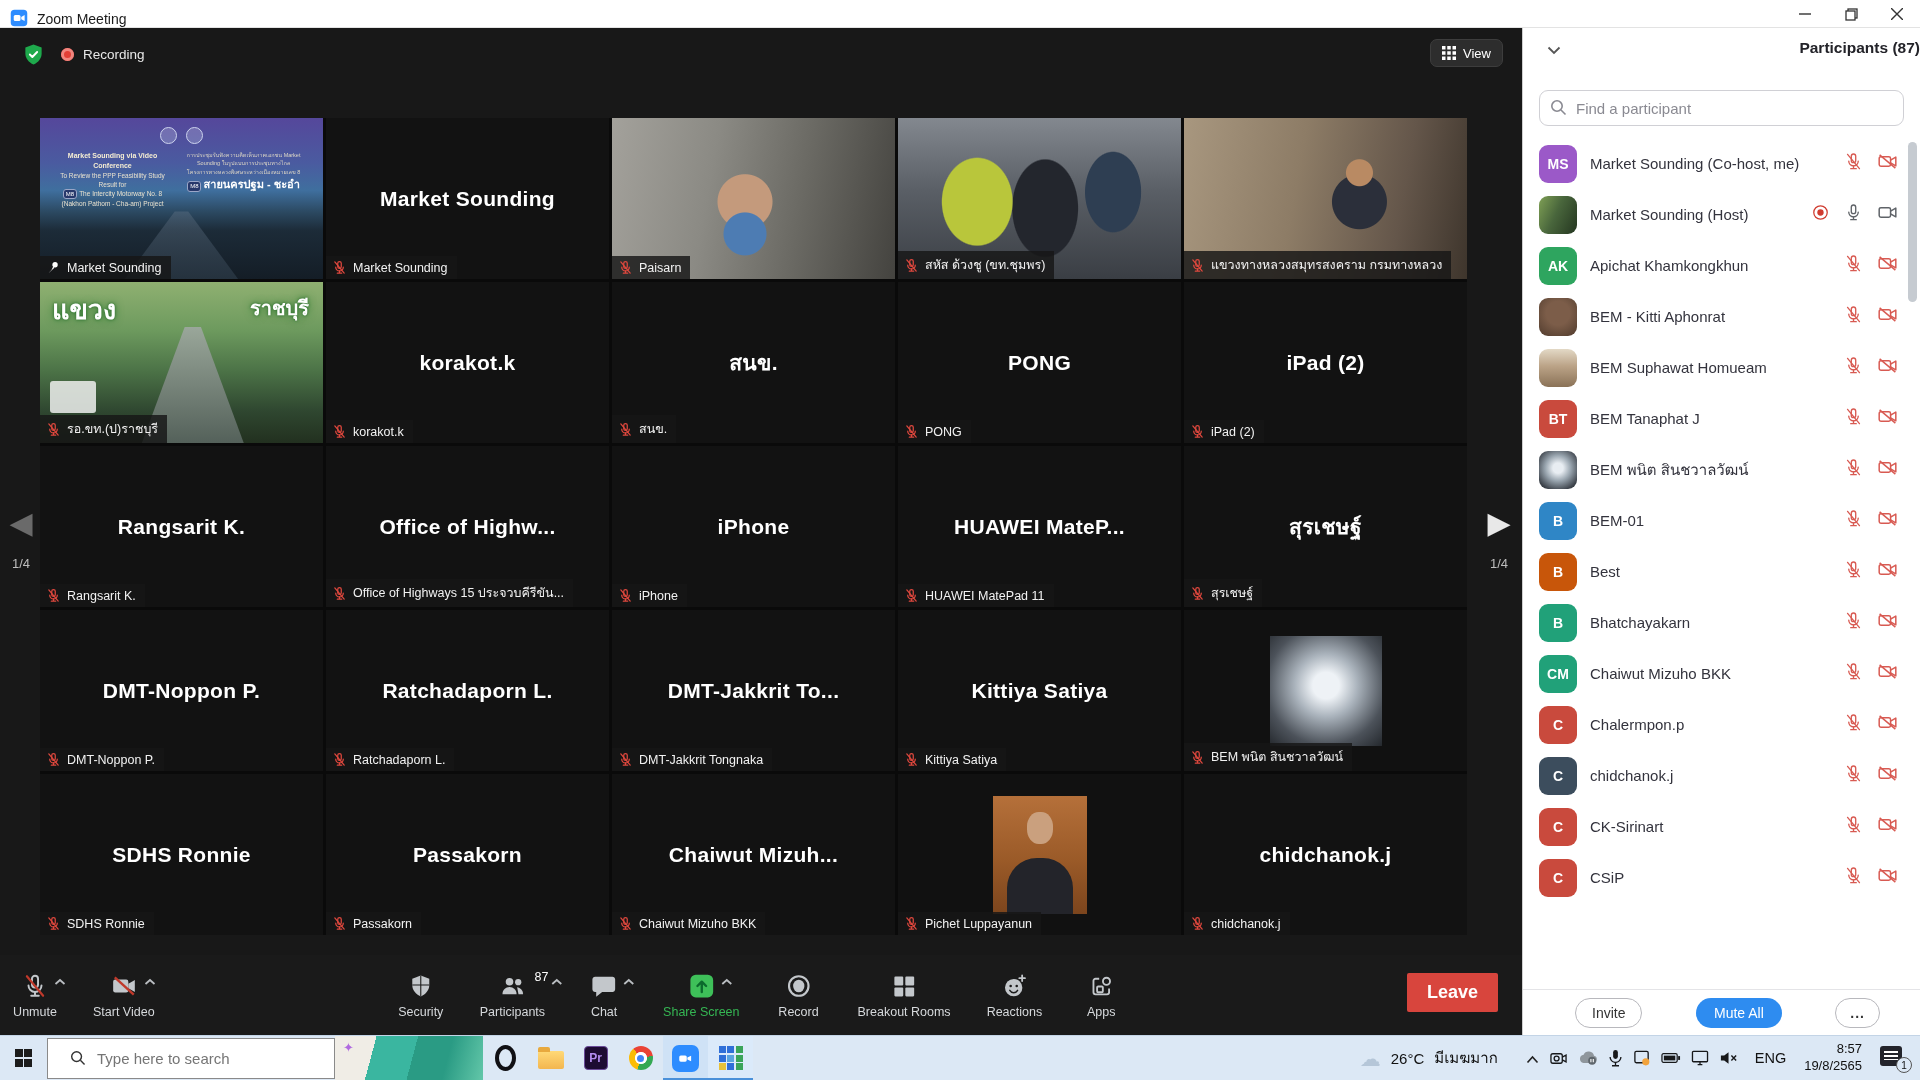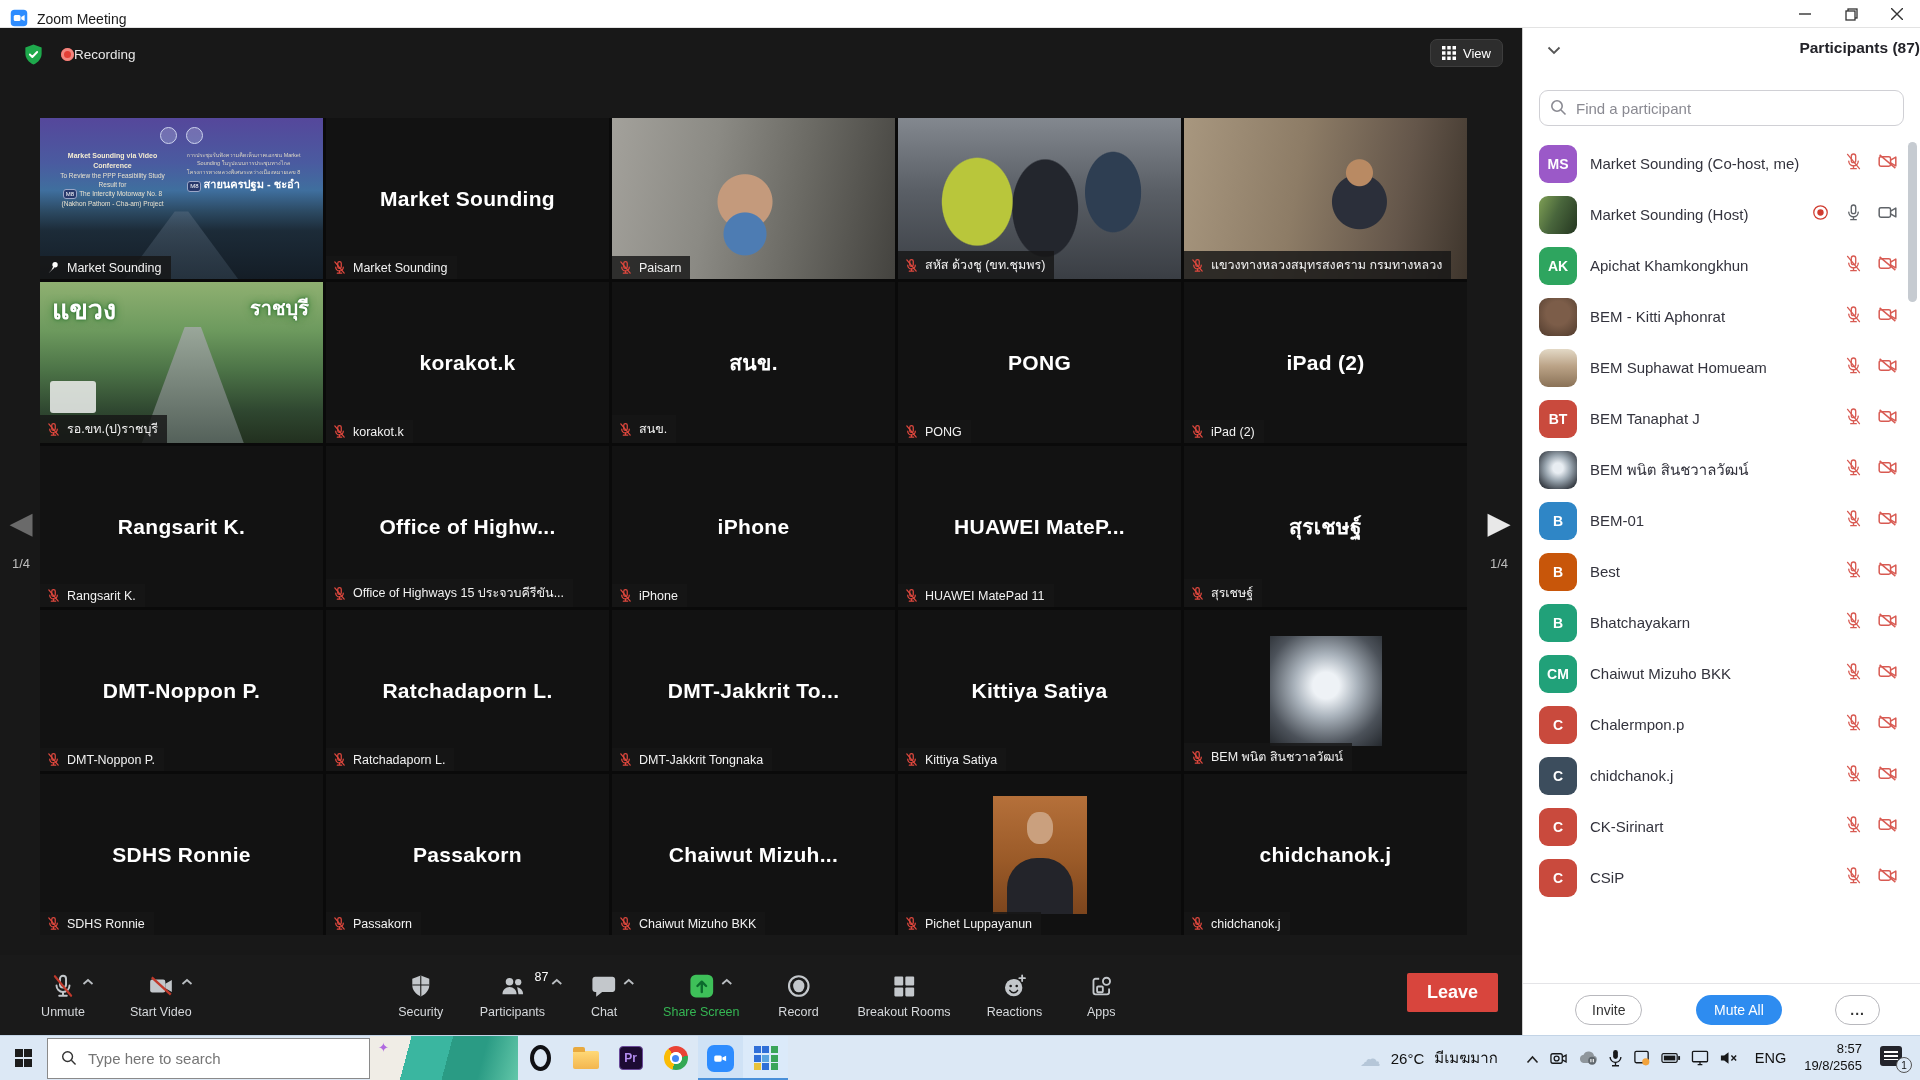--- a/index.html
+++ b/index.html
@@ -15,21 +15,21 @@
 
   
   .app{position:absolute;left:0;top:28px;width:1920px;height:1007px;display:flex}
   .meeting{position:relative;width:1522px;height:1007px;background:#181818}
   .panel{position:relative;width:398px;height:1007px;background:#fff;border-left:1px solid #cfcfcf;display:flex;flex-direction:column}
 
   
   .topbar{position:absolute;left:0;top:0;right:0;height:52px;display:flex;align-items:center;padding-left:22px}
   .topbar .shield{width:23px;height:23px}
   .recdot{width:13px;height:13px;border-radius:50%;background:#e23f36;margin-left:16px;box-shadow:inset 0 0 0 3px #f0867f}
-  .rectext{color:#e8e8e8;font-size:13.5px;}
+  .rectext{color:#e8e8e8;font-size:13.5px;margin-left:9px}
   .viewbtn{position:absolute;right:19px;top:11px;height:28px;display:flex;align-items:center;gap:7px;background:#2d2d2d;border:1px solid #3d3d3d;border-radius:7px;color:#fff;font-size:13px;padding:0 11px}
 
   
   .grid{position:absolute;left:40px;top:90px;display:grid;grid-template-columns:repeat(5,283px);grid-auto-rows:161px;gap:3px;background:#0a0a0a}
   .tile{position:relative;background:#111;overflow:hidden}
   .tile.active{outline:2px solid #cde27a;outline-offset:-2px;box-shadow:inset 0 0 0 4px rgba(160,200,80,.35)}
   .tile-bg{position:absolute;inset:0;background:#111}
   .bg-plain .tile-bg{background:#121212}
   .bg-office .tile-bg{background:
     radial-gradient(circle at 47% 72%, #4d7cb3 0 21px, rgba(0,0,0,0) 22px),
@@ -61,21 +61,21 @@
   .lbl-pin{color:#fff}
 
   .nav-arrow{position:absolute;width:34px;text-align:center;top:478px;font-size:30px;line-height:34px;cursor:pointer;z-index:5}
   .nav-arrow.left{left:4px;color:#6a6a6a}
   .nav-arrow.right{right:6px;color:#e8e8e8}
   .pagelbl{position:absolute;top:528px;width:34px;text-align:center;font-size:13px;color:#bdbdbd;z-index:5}
   .pagelbl.left{left:4px}.pagelbl.right{right:6px}
 
   
   .toolbar{position:absolute;left:0;right:0;bottom:0;height:80px;background:#1a1a1a;display:flex;align-items:center}
-  .tb-left{display:flex;gap:26px;padding-left:40px}
+  .tb-left{display:flex;gap:17px;padding-left:12px}
   .tb-center{position:absolute;left:50%;transform:translateX(-50%);display:flex;gap:36px}
   .tb-item{position:relative;background:none;border:none;color:#d4d7da;display:flex;flex-direction:column;align-items:center;gap:6px;font-size:12.5px;cursor:pointer;min-width:46px}
   .tb-ic{position:relative;height:27px;display:flex;align-items:flex-end;color:#c3c7cb}
   .tb-label{color:#d6d9dc;white-space:nowrap}
   .tb-item.green .tb-label{color:#35b653}
   .tb-chev{position:absolute;top:3px;right:-18px;color:#b9bdc1}
   .tb-badge{position:absolute;top:-2px;right:-22px;font-size:12.5px;color:#fff}
   .leave-btn{position:absolute;right:24px;top:18px;background:#d8453d;color:#fff;border:none;border-radius:2px;font-size:18px;font-weight:700;padding:9px 20px;cursor:pointer}
 
   
@@ -91,21 +91,21 @@
   .p-avatar{position:relative;width:38px;height:38px;border-radius:9px;margin-right:13px;flex:none;display:flex;align-items:center;justify-content:center;color:#fff;font-weight:700;font-size:14px;background:#888;overflow:hidden}
   .p-avatar.photo-road{background:linear-gradient(115deg,#7fa055 0%,#49663c 45%,#243620 100%)}
   .p-avatar.photo-brown{background:radial-gradient(circle at 50% 40%,#7c5d49 0 40%,#503b2d 100%)}
   .p-avatar.photo-man{background:linear-gradient(180deg,#e3d9c6 0%,#bba387 45%,#8a7257 100%)}
   .p-avatar.photo-tunnel{background:radial-gradient(circle at 50% 45%,#e8edf2 0 18%,#9aa6b0 45%,#3f454d 80%,#22262b 100%)}
   .p-name{flex:1;font-size:15px;color:#33333d;white-space:nowrap;overflow:hidden}
   .p-icons{display:flex;gap:14px;align-items:center}
   .ic-red{color:#d85a52}
   .ic-gray{color:#5f6368}
   .p-scroll{position:absolute;right:3px;top:4px;width:9px;height:160px;border-radius:5px;background:#c6cbd1}
-  .p-footer{height:52px;border-top:1px solid #e4e4e7;display:flex;align-items:center;justify-content:space-between;padding:0 40px 0 52px}
+  .p-footer{height:46px;border-top:1px solid #e4e4e7;display:flex;align-items:center;justify-content:space-between;padding:0 40px 0 52px}
   .btn-outline{background:#fff;border:1px solid #b8b8bd;border-radius:15px;color:#333;font-size:14px;padding:6px 16px;cursor:pointer}
   .btn-blue{background:#2e8cf0;border:none;border-radius:15px;color:#fff;font-size:14px;padding:7px 18px;cursor:pointer}
   .btn-more{background:#fff;border:1px solid #b8b8bd;border-radius:15px;color:#333;font-size:14px;font-weight:700;padding:6px 14px;cursor:pointer;letter-spacing:1px}
 
   
   .slide{position:absolute;inset:0;background:linear-gradient(180deg,#55479b 0%,#4a5ba0 28%,#3f6f9e 45%,#2c4a63 58%,#1c2b38 70%,#141d26 100%);overflow:hidden}
   .slide::after{content:"";position:absolute;left:30%;bottom:0;width:40%;height:42%;background:linear-gradient(180deg,rgba(90,110,130,.5),#25323e);clip-path:polygon(44% 0,56% 0,100% 100%,0 100%)}
   .slide-logos{position:absolute;top:9px;left:0;right:0;display:flex;justify-content:center;gap:9px}
   .slide-logo{width:17px;height:17px;border-radius:50%;border:1px solid #cdd3ee;background:rgba(230,235,255,.22)}
   .slide-text{position:absolute;top:33px;left:0;right:0;display:flex;justify-content:center;gap:12px}
@@ -113,21 +113,21 @@
   .sl-left .t1{color:#f5edd3;font-size:7px;font-weight:700}
   .sl-m8{display:inline-block;background:#27386b;border:1px solid #9aa6c8;color:#fff;border-radius:3px;font-size:6px;padding:0 2px;margin-right:2px;vertical-align:middle}
   .sl-right{width:126px;text-align:center;color:#ded8c6;font-size:5.5px;line-height:1.5}
   .sl-right .thai{font-size:11px;font-weight:700;color:#fff}
 
   
   .taskbar{position:absolute;left:0;top:1035px;width:1920px;height:45px;background:#dce8f5;display:flex;align-items:center;border-top:1px solid #c3d4e6}
   .tb-start{width:47px;height:45px;display:flex;align-items:center;justify-content:center;cursor:pointer}
   .winlogo{display:grid;grid-template-columns:8px 8px;grid-auto-rows:8px;gap:1.5px}
   .winlogo span{background:#1c1c1c}
-  .task-search{position:relative;width:323px;height:41px;background:#fff;border:1px solid #8a8a8a;display:flex;align-items:center;gap:11px;padding-left:13px;font-size:15px;color:#4a4a4a}
+  .task-search{position:relative;width:288px;height:41px;background:#fff;border:1px solid #8a8a8a;display:flex;align-items:center;gap:11px;padding-left:22px;font-size:15px;color:#4a4a4a}
   .widgetart{width:148px;height:45px;background:linear-gradient(105deg,#f0ede6 0 26%,#3ab6a0 26% 52%,#2a9b84 52% 74%,#63c7a9 100%);position:relative}
   .widgetart .sp{position:absolute;left:8px;top:4px;color:#b06ae0;font-size:13px}
   .tb-app{width:45px;height:45px;display:flex;align-items:center;justify-content:center;cursor:pointer;position:relative}
   .tb-app.active{background:#cfe2f6;box-shadow:inset 0 -3px 0 #4a90d9}
   .tb-app.active2{background:#dbeafa;box-shadow:inset 0 -3px 0 #4a90d9}
   .o-icon{width:21px;height:26px;border:4.5px solid #101014;border-radius:50%}
   .folder{position:relative;width:26px;height:18px;background:linear-gradient(#ffd977,#f3b64f);border-radius:2px;margin-top:4px}
   .folder::before{content:"";position:absolute;left:0;top:-4px;width:12px;height:5px;background:#e8a93e;border-radius:2px 2px 0 0}
   .pr-icon{width:24px;height:24px;background:#1d0b33;border:1px solid #6a4a9a;border-radius:4px;color:#b38cf0;font-size:12px;font-weight:700;display:flex;align-items:center;justify-content:center}
   .chrome{position:relative;width:24px;height:24px;border-radius:50%;background:conic-gradient(from -40deg,#ea4335 0 33%,#34a853 33% 66%,#fbbc05 66% 100%)}

